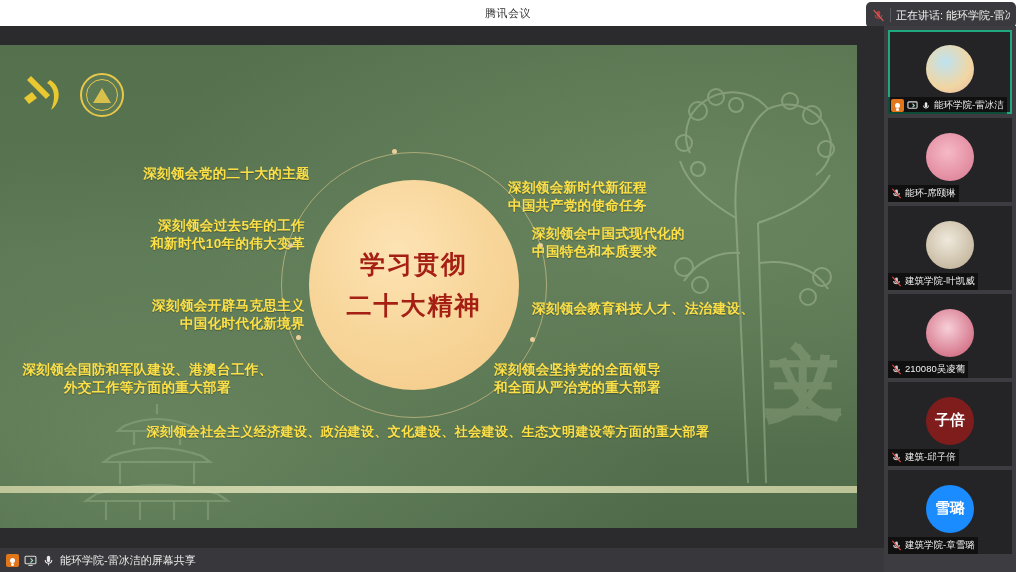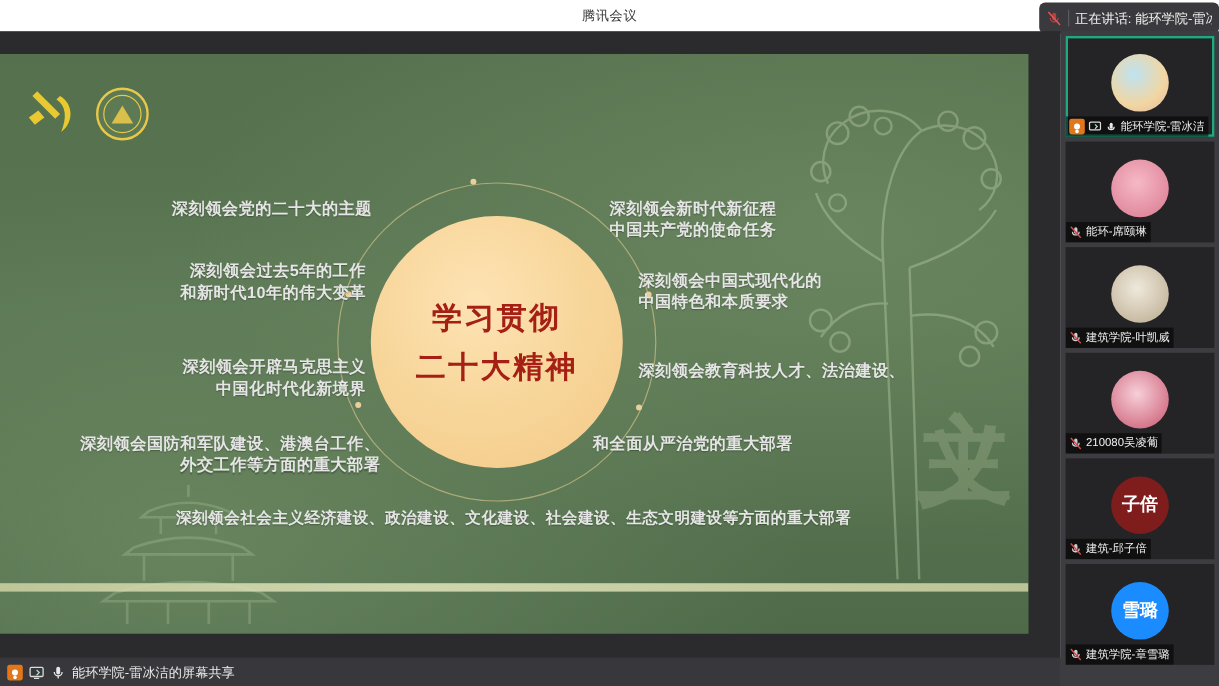--- a/index.html
+++ b/index.html
@@ -105,21 +105,21 @@
     font-family:"Liberation Serif","DejaVu Serif",serif;
   }
   .ring{
     position:absolute; left:281px; top:107px; width:266px; height:266px;
     border:1px solid rgba(236,208,150,.55); border-radius:50%;
   }
   .dot{ position:absolute; width:5px; height:5px; border-radius:50%; background:#e9cf9c; }
 
   
   .lbl{
-    position:absolute; color:#e5e5e5; font-weight:700; line-height:1.32;
+    position:absolute; color:#fde047; font-weight:700; line-height:1.32;
     font-size:13.5px; letter-spacing:.4px; text-shadow:0 1px 1px rgba(0,0,0,.28);
     font-family:"Liberation Sans","DejaVu Sans",sans-serif;
   }
   .lbl.r{ text-align:left; }
   .lbl.l{ text-align:right; }
   .lbl.c{ text-align:center; }
 
   
   .rail{
     position:absolute; left:884px; top:26px; width:132px; height:546px;
@@ -255,40 +255,41 @@
       <div class="lbl l" style="left:40px; top:172px; width:265px;">
         <div>深刻领会过去5年的工作</div>
         <div>和新时代10年的伟大变革</div>
       </div>
 
       <div class="lbl l" style="left:40px; top:252px; width:265px;">
         <div>深刻领会开辟马克思主义</div>
         <div>中国化时代化新境界</div>
       </div>
 
-      <div class="lbl l" style="left:32px; top:316px; width:285px;">
+      <div class="lbl l" style="left:5px; top:316px; width:285px;text-align:center;">
         <div>深刻领会国防和军队建设、港澳台工作、</div>
         <div>外交工作等方面的重大部署</div>
       </div>
 
-      <div class="lbl r" style="left:508px; top:122px; width:290px;font-family:Liberation Mono, monospace;">
+      <div class="lbl r" style="left:508px; top:134px; width:290px;">
         <div>深刻领会新时代新征程</div>
         <div>中国共产党的使命任务</div>
       </div>
 
       <div class="lbl r" style="left:532px; top:180px; width:290px;">
         <div>深刻领会中国式现代化的</div>
         <div>中国特色和本质要求</div>
       </div>
 
       <div class="lbl r" style="left:532px; top:255px; width:305px;">
         <div>深刻领会教育科技人才、法治建设、</div>
       </div>
 
       <div class="lbl r" style="left:494px; top:316px; width:300px;">
+        <div>深刻领会坚持党的全面领导</div>
         <div>和全面从严治党的重大部署</div>
       </div>
 
       <div class="lbl c" style="left:18px; top:378px; width:820px; font-size:13px;">
         <div>深刻领会社会主义经济建设、政治建设、文化建设、社会建设、生态文明建设等方面的重大部署</div>
       </div>
     </div>
 
     <div class="share-bar">
       <span class="ic ic-host">

